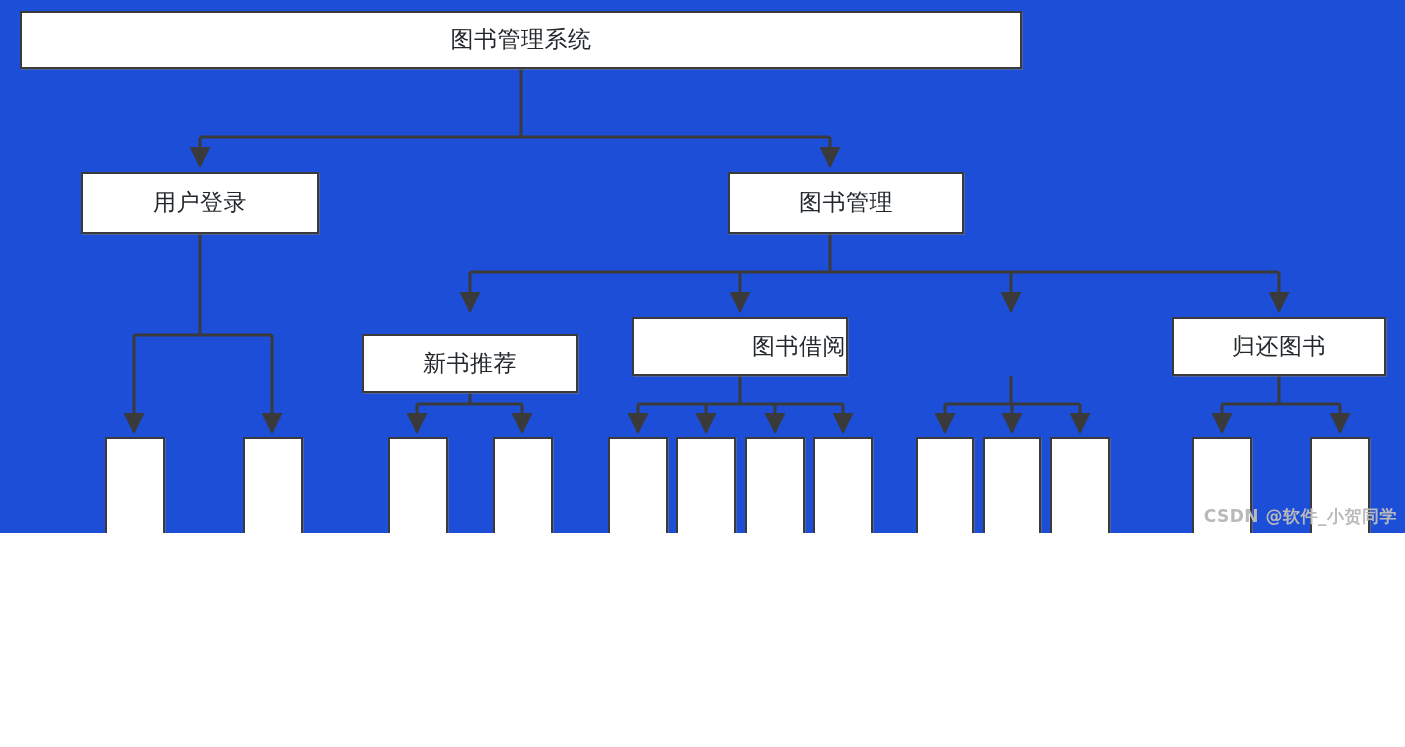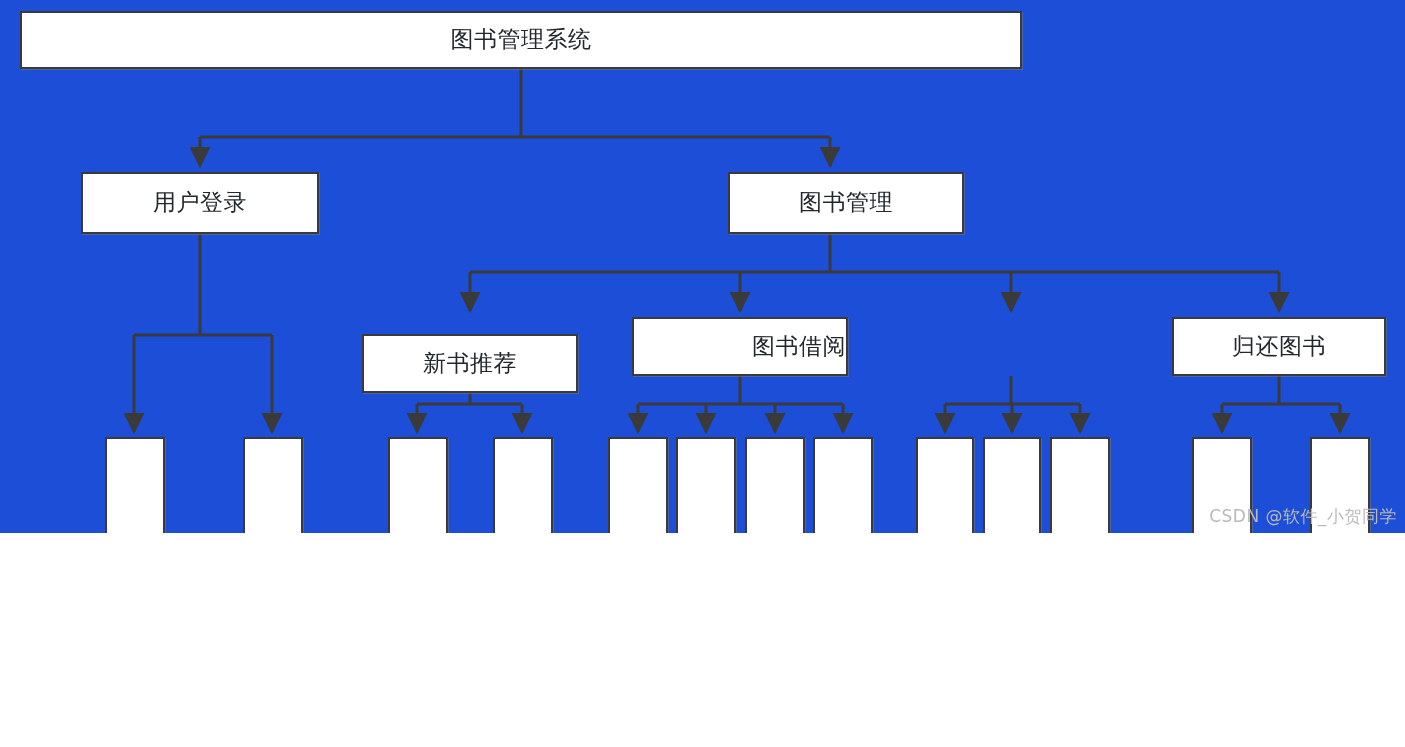--- a/index.html
+++ b/index.html
@@ -55,20 +55,21 @@
   }
   .watermark {
     position: absolute;
     right: 8px;
     bottom: 5px;
     font-size: 17px;
     color: #b9b9b9;
     letter-spacing: 0.5px;
     z-index: 8;
     white-space: nowrap;
+    font-weight: bold;
   }
 </style>
 </head>
 <body>
 
 <div id="canvas">
 
   <svg class="edges" viewBox="0 0 1405 747" xmlns="http://www.w3.org/2000/svg">
     <defs>
       <marker id="arrow" viewBox="0 0 10 10" refX="9" refY="5" markerWidth="7" markerHeight="7" orient="auto-start-reverse">

